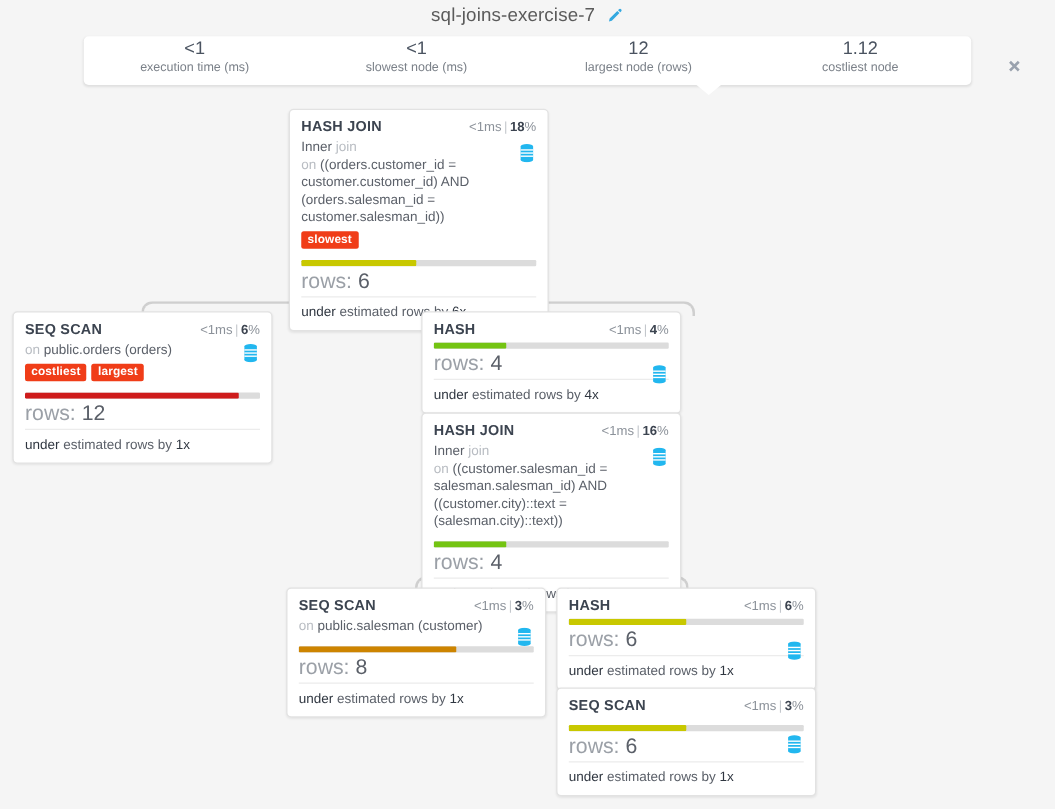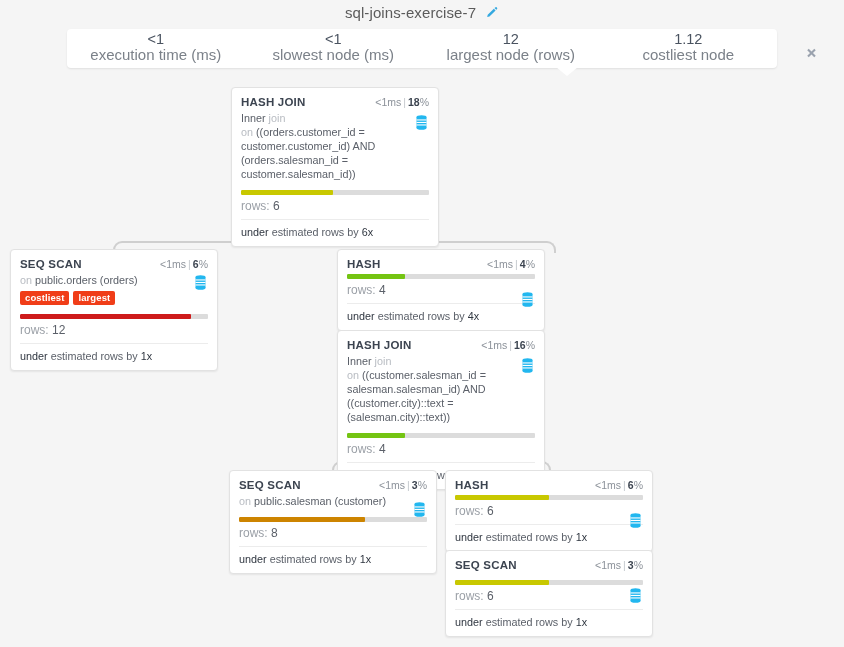--- a/index.html
+++ b/index.html
@@ -29,21 +29,21 @@
     width: 710px; height: 39px;
     background: #fff;
     border-radius: 4px;
     box-shadow: 0 1px 2px rgba(0,0,0,.09);
     display: flex; align-items: flex-start;
   }
   .stat {
     flex: 1 1 0; text-align: center; padding-top: 2px;
   }
   .stat-value { font-size: 14.5px; color: #4a5360; line-height: 17px; }
-  .stat-label { font-size: 15px; color: #7b8189; line-height: 14px; }
+  .stat-label { font-size: 10px; color: #7b8189; line-height: 14px; }
   #stats-notch {
     position: absolute; left: 556px; top: 67px;
     width: 0; height: 0;
     border-left: 11px solid transparent;
     border-right: 11px solid transparent;
     border-top: 9px solid #fff;
   }
   #close-button {
     position: absolute; left: 803px; top: 44px;
     width: 17px; height: 17px; cursor: pointer;
@@ -103,21 +103,21 @@
     line-height: 11px; letter-spacing: .1px;
   }
 
   .bar-track {
     height: 5px; background: #dcdcdc; border-radius: 1px;
     margin: 9px 0 4px 0; overflow: hidden;
   }
   .bar-fill { height: 100%; border-radius: 1px; }
 
   .rows {
-    font-size: 12px; color: #9ba0a7; line-height: 15px;
+    font-size: 17px; color: #9ba0a7; line-height: 15px;
     padding-bottom: 5px; padding-right: 22px;
   }
   .rows .rv { color: #5b6069; }
   .estimate {
     border-top: 1px solid #ececec;
     font-size: 10.8px; color: #5b6069; line-height: 15px;
     padding: 5px 0 6px 0;
   }
   .estimate b { color: #2f3640; font-weight: normal; }
 </style>
@@ -187,20 +187,23 @@
           <rect x="1.5" y="6.9" width="10" height="1.1" fill="#fff"></rect>
           <rect x="1.5" y="9.4" width="10" height="1.1" fill="#fff"></rect>
         </svg>
       </span>
       <div class="detail">
         <span class="obj">Inner</span>
         <span class="kw">join</span><br>
         <span class="kw">on</span>
         <span class="obj">((orders.customer_id = customer.customer_id) AND (orders.salesman_id = customer.salesman_id))</span>
       </div>
+      <div class="badges">
+        <span class="badge">slowest</span>
+      </div>
       <div class="bar-track">
         <div class="bar-fill" style="width: 49%; background: rgb(200, 200, 0);"></div>
       </div>
       <div class="rows">
         <span>rows:</span>
         <span class="rv">6</span>
       </div>
       <div class="estimate">
         <b>under</b>
         <span>estimated rows by</span>

